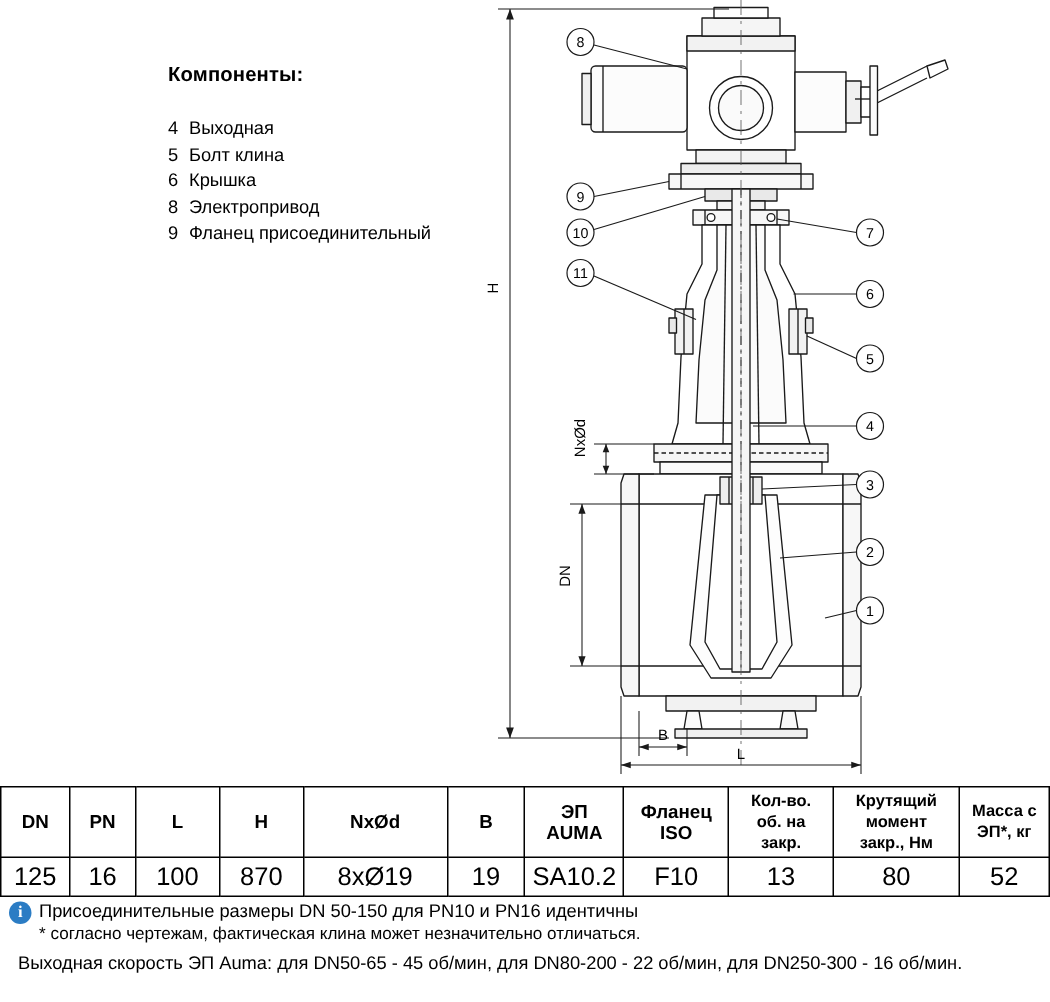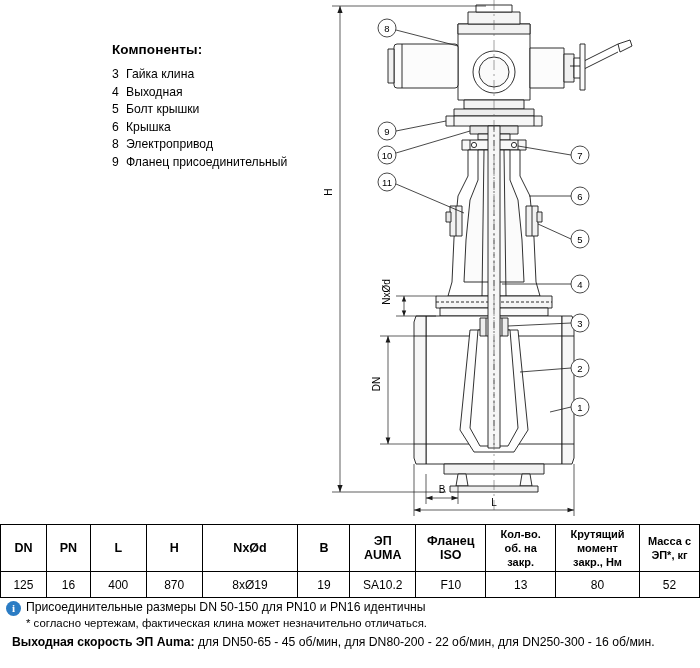--- a/index.html
+++ b/index.html
@@ -21,21 +21,21 @@
   
   #components {
     position: absolute;
     left: 112px;
     top: 42px;
     width: 210px;
   }
   #components .title {
     font-size: 13.5px;
     font-weight: bold;
-    margin-bottom: 9px;
+    margin-bottom: 20px;
     letter-spacing: 0.1px;
   }
   #components ol {
     list-style: none;
     margin: 0; padding: 0;
   }
   #components li {
     font-size: 12.2px;
     line-height: 17.6px;
     white-space: nowrap;
@@ -73,21 +73,21 @@
     font-weight: normal;
   }
   #spec-table thead th {
     font-weight: bold;
     height: 46px;
     line-height: 14px;
     font-size: 12.5px;
   }
   #spec-table tbody td {
     height: 26px;
-    font-size: 12px;
+    font-size: 17px;
   }
   #spec-table th.small, #spec-table td.small { font-size: 11px; }
 
   
   #notes {
     position: absolute;
     left: 0;
     top: 600px;
     width: 700px;
     padding-left: 6px;
@@ -118,42 +118,41 @@
     font-size: 11.4px;
     line-height: 15px;
     padding-left: 20px;
   }
   .note-bold {
     font-size: 12.2px;
     line-height: 16px;
     padding-left: 6px;
     margin-top: 3px;
   }
-  .note-bold b { font-weight: bold; }
+  .note-bold b { font-weight: normal; }
 
   
   text {
     font-family: "Liberation Sans", sans-serif;
     font-size: 10px;
     fill: #000;
   }
   .balloon-txt { font-size: 9.5px; text-anchor: middle; }
   .dim-txt { font-size: 10px; text-anchor: middle; }
 </style>
 </head>
 <body>
 
 <div id="page">
 
   <div id="components">
     <div class="title">Компоненты:</div>
     <ol>
-      <li><span class="num">3</span><span>Гайка клина</span></li>
       <li><span class="num">4</span><span>Выходная</span></li>
-      <li><span class="num">5</span><span>Болт крышки</span></li>
+      <li><span class="num">5</span><span>Болт клина</span></li>
       <li><span class="num">6</span><span>Крышка</span></li>
       <li><span class="num">8</span><span>Электропривод</span></li>
       <li><span class="num">9</span><span>Фланец присоединительный</span></li>
     </ol>
   </div>
 
   <div id="drawing">
     <svg width="382" height="518" viewBox="0 0 382 518" xmlns="http://www.w3.org/2000/svg">
       <g fill="none" stroke="#1a1a1a" stroke-width="0.9" stroke-linejoin="round">
 
@@ -345,21 +344,21 @@
         <th style="width:70px"><span class="mline">Фланец<br>ISO</span></th>
         <th style="width:70px" class="small"><span class="mline">Кол-во.<br>об. на<br>закр.</span></th>
         <th style="width:84px" class="small"><span class="mline">Крутящий<br>момент<br>закр., Нм</span></th>
         <th style="width:60px" class="small"><span class="mline">Масса с<br>ЭП*, кг</span></th>
       </tr>
     </thead>
     <tbody>
       <tr>
         <td>125</td>
         <td>16</td>
-        <td>400</td>
+        <td>100</td>
         <td>870</td>
         <td>8xØ19</td>
         <td>19</td>
         <td>SA10.2</td>
         <td>F10</td>
         <td>13</td>
         <td>80</td>
         <td>52</td>
       </tr>
     </tbody>

